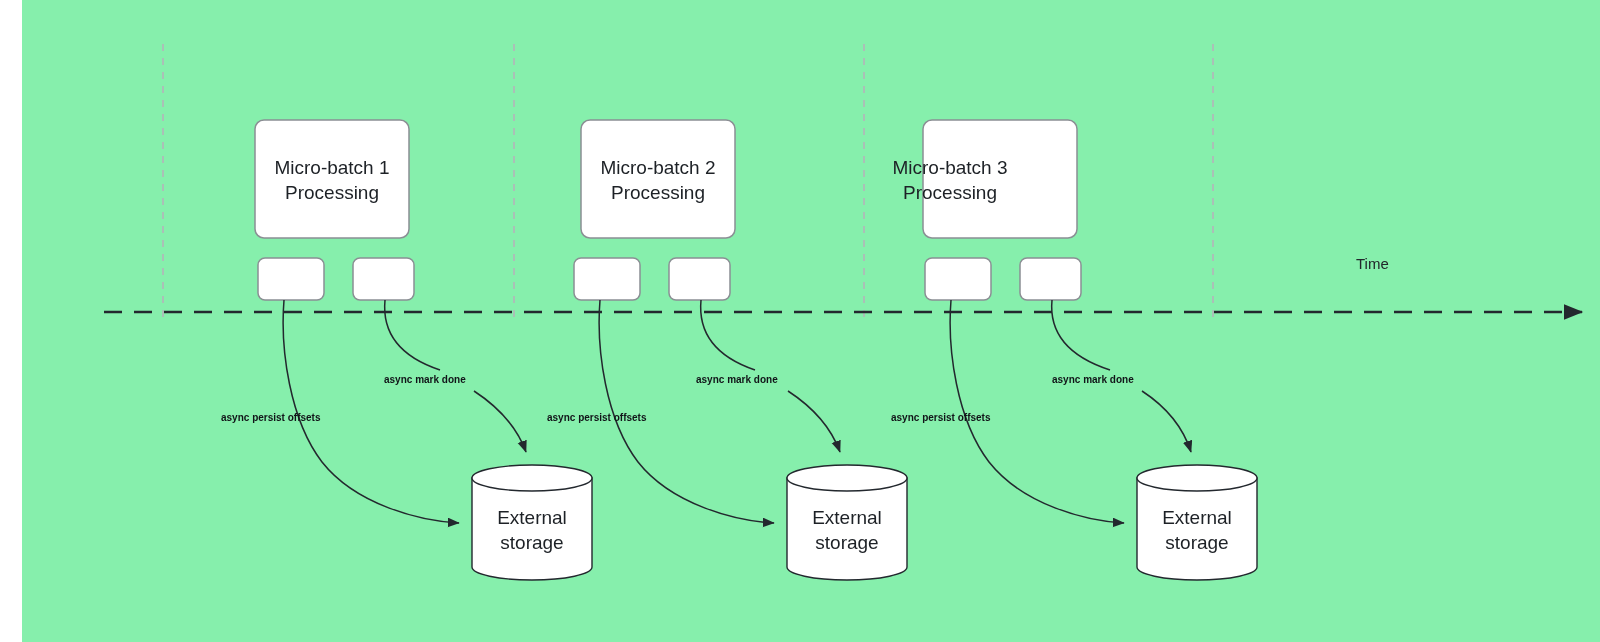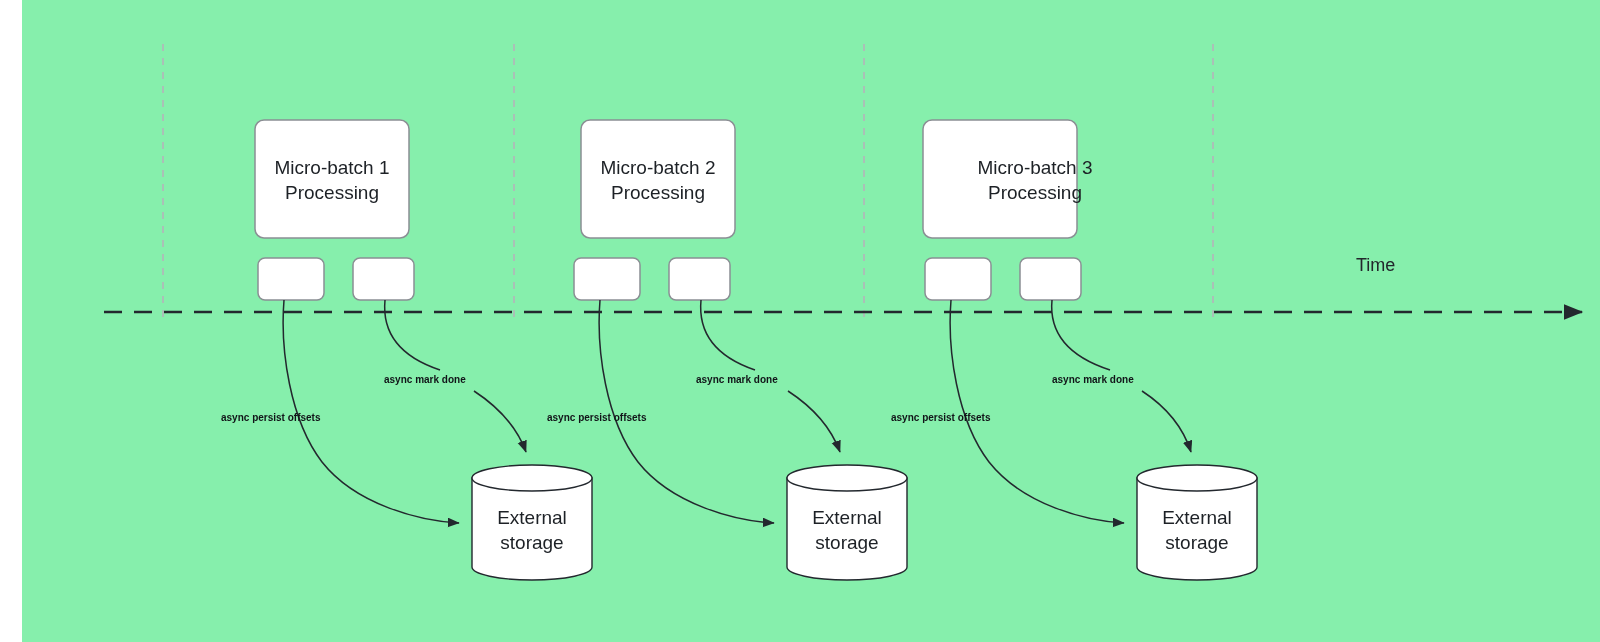--- a/index.html
+++ b/index.html
@@ -39,21 +39,21 @@
     font-family: "Liberation Sans", sans-serif;
     font-size: 10px;
     font-weight: bold;
     white-space: nowrap;
     line-height: 16px;
   }
   .axis-label {
     position: absolute;
     color: #22262b;
     font-family: "Liberation Sans", sans-serif;
-    font-size: 18px;
+    font-size: 15px;
     white-space: nowrap;
   }
 </style>
 </head>
 <body>
 
 <div id="canvas">
 
   <svg id="svg-layer" viewBox="0 0 1600 642">
     <defs>
@@ -131,21 +131,21 @@
   <div class="edge-label" style="left:199px; top:410px;">async persist offsets</div>
   <div class="edge-label" style="left:362px; top:372px;">async mark done</div>
 
   <div class="node-label" style="left:559px; top:155px; width:154px;">Micro-batch 2
 Processing</div>
   <div class="node-label" style="left:765px; top:505px; width:120px;">External
 storage</div>
   <div class="edge-label" style="left:525px; top:410px;">async persist offsets</div>
   <div class="edge-label" style="left:674px; top:372px;">async mark done</div>
 
-  <div class="node-label" style="left:936px; top:155px; width:154px;">Micro-batch 3
+  <div class="node-label" style="left:851px; top:155px; width:154px;">Micro-batch 3
 Processing</div>
   <div class="node-label" style="left:1115px; top:505px; width:120px;">External
 storage</div>
   <div class="edge-label" style="left:869px; top:410px;">async persist offsets</div>
   <div class="edge-label" style="left:1030px; top:372px;">async mark done</div>
 
   <div class="axis-label" style="left:1334px; top:255px;">Time</div>
 
 </div>
 

